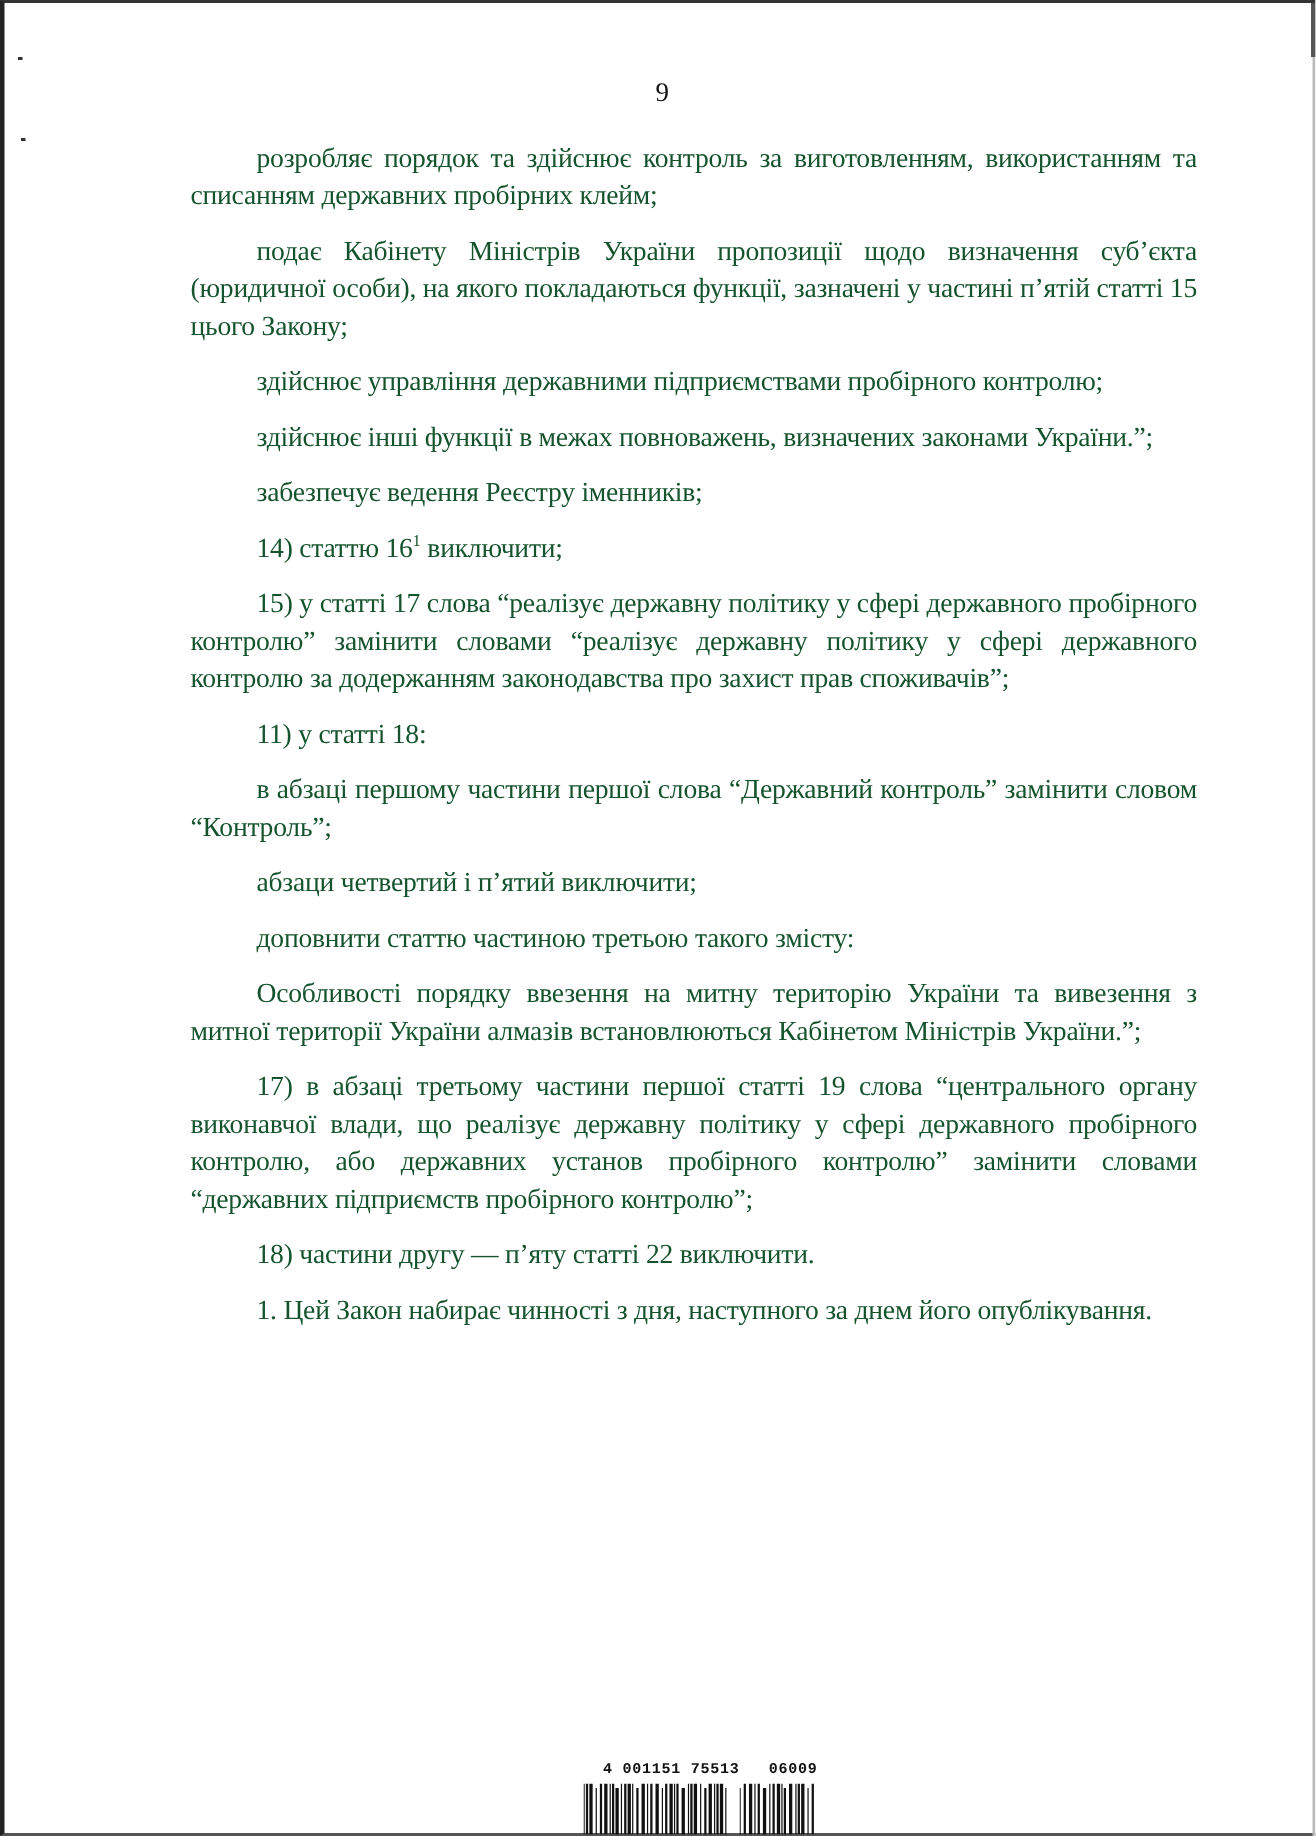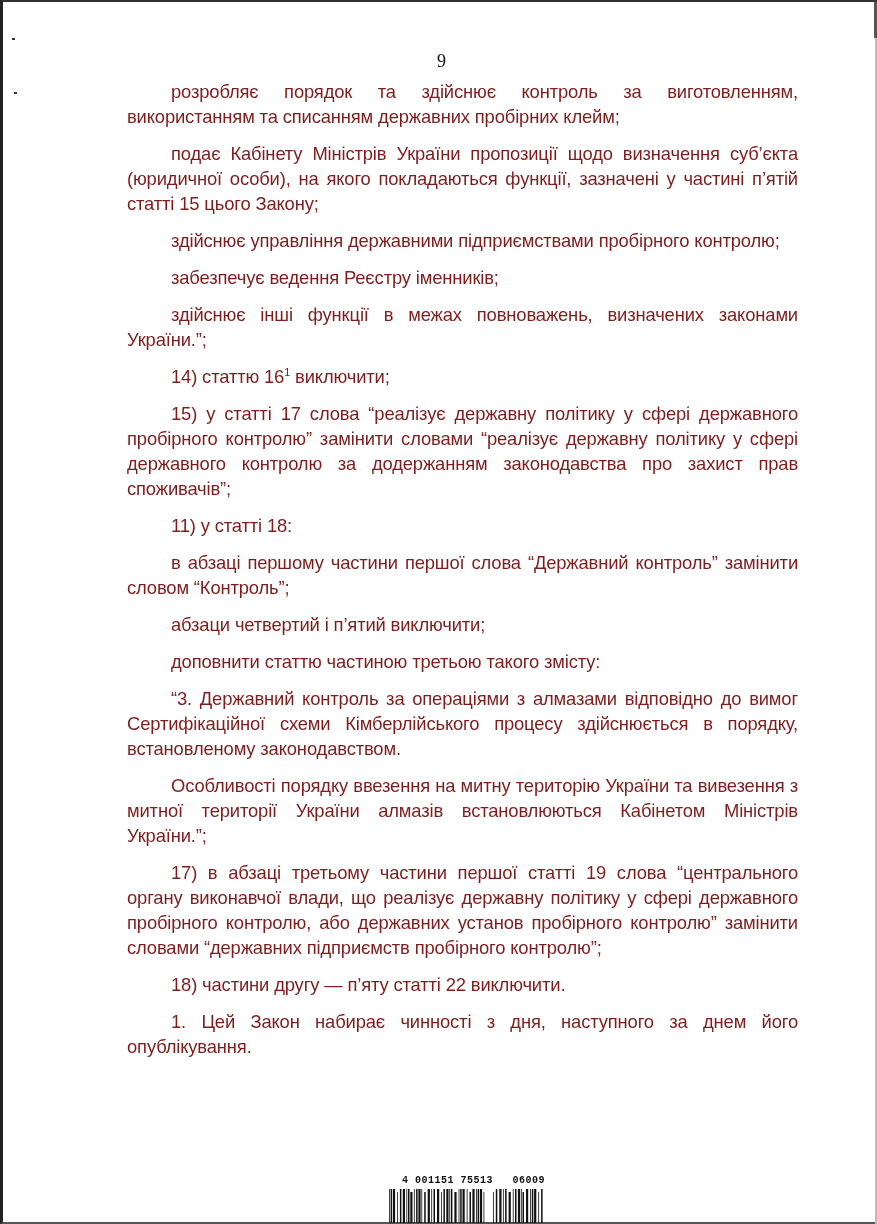--- a/index.html
+++ b/index.html
@@ -17,22 +17,22 @@
   }
   .edge-right-dark {
     position: absolute; right: 0; top: 0; width: 3px; height: 36px; background: #555;
   }
   .mark { position: absolute; width: 3px; height: 2px; background: #333; }
   .page-number {
     position: absolute; top: 49px; left: 0; width: 877px; text-align: center;
     font-family: "Liberation Serif", serif; font-size: 18px; color: #111;
   }
   .body-text {
-    position: absolute; left: 124px; width: 671px; top: 77px;
-    font-family: Liberation Sans, sans-serif; font-size: 18.4px; color: #7f1d1d;
+    position: absolute; left: 124px; width: 671px; top: 91px;
+    font-family: Liberation Serif, serif; font-size: 18.4px; color: #14532d;
     line-height: 25px;
   }
   .para {
     text-align: justify; text-indent: 44px; margin: 0 0 12px 0;
     letter-spacing: -0.15px;
   }
   sup { font-size: 11px; vertical-align: 7px; line-height: 0; }
   .barcode-wrap {
     position: absolute; left: 378px; top: 1174px; width: 164px; height: 48px;
   }
@@ -51,29 +51,28 @@
   <div class="edge-right-dark"></div>
   <div class="mark" style="left:9px; top:36px;"></div>
   <div class="mark" style="left:11px; top:90px;"></div>
 
   <div class="page-number">9</div>
 
   <div class="body-text">
     <p class="para">розробляє порядок та здійснює контроль за виготовленням, використанням та списанням державних пробірних клейм;</p>
     <p class="para">подає Кабінету Міністрів України пропозиції щодо визначення суб’єкта (юридичної особи), на якого покладаються функції, зазначені у частині п’ятій статті 15 цього Закону;</p>
     <p class="para">здійснює управління державними підприємствами пробірного контролю;</p>
+    <p class="para">здійснює інші функції в межах повноважень, визначених законами України.”;</p>
     <p class="para">забезпечує ведення Реєстру іменників;</p>
-    <p class="para">здійснює інші функції в межах повноважень, визначених законами України.”;</p>
     <p class="para"><span>14) статтю 16</span><sup>1</sup><span> виключити;</span></p>
     <p class="para">15) у статті 17 слова “реалізує державну політику у сфері державного пробірного контролю” замінити словами “реалізує державну політику у сфері державного контролю за додержанням законодавства про захист прав споживачів”;</p>
     <p class="para">11) у статті 18:</p>
     <p class="para">в абзаці першому частини першої слова “Державний контроль” замінити словом “Контроль”;</p>
     <p class="para">абзаци четвертий і п’ятий виключити;</p>
     <p class="para">доповнити статтю частиною третьою такого змісту:</p>
-    <p class="para">“3. Державний контроль за операціями з алмазами відповідно до вимог Сертифікаційної схеми Кімберлійського процесу здійснюється в порядку, встановленому законодавством.</p>
     <p class="para">Особливості порядку ввезення на митну територію України та вивезення з митної території України алмазів встановлюються Кабінетом Міністрів України.”;</p>
     <p class="para">17) в абзаці третьому частини першої статті 19 слова “центрального органу виконавчої влади, що реалізує державну політику у сфері державного пробірного контролю, або державних установ пробірного контролю” замінити словами “державних підприємств пробірного контролю”;</p>
     <p class="para">18) частини другу — п’яту статті 22 виключити.</p>
     <p class="para">1. Цей Закон набирає чинності з дня, наступного за днем його опублікування.</p>
   </div>
 
   <div class="barcode-wrap">
     <div class="barcode-digits">4 001151 75513   06009</div>
     <svg class="barcode-bars" viewBox="0 0 96 34" preserveAspectRatio="none">
         <rect x="0" y="0" width="0.8" height="34" fill="#111"></rect>

